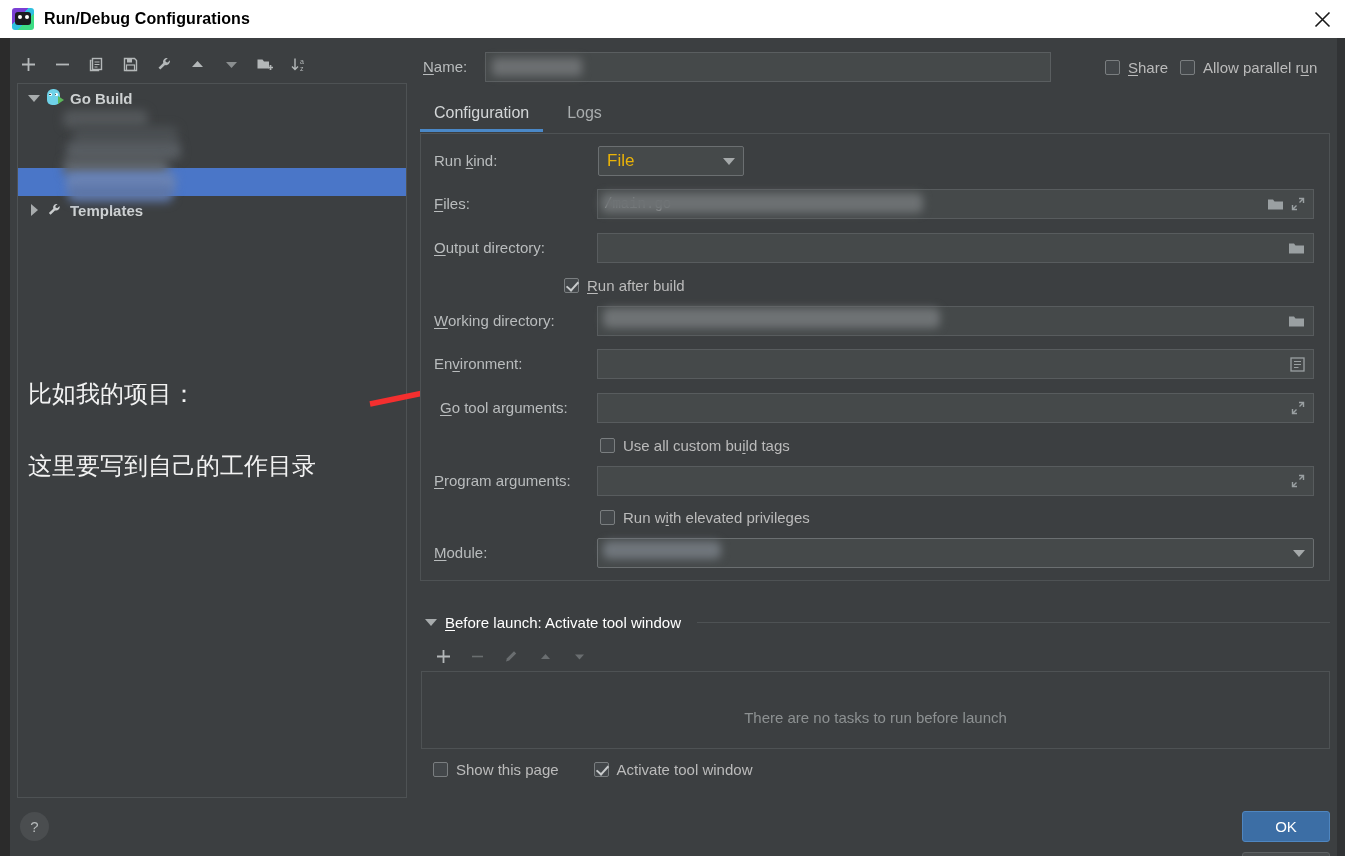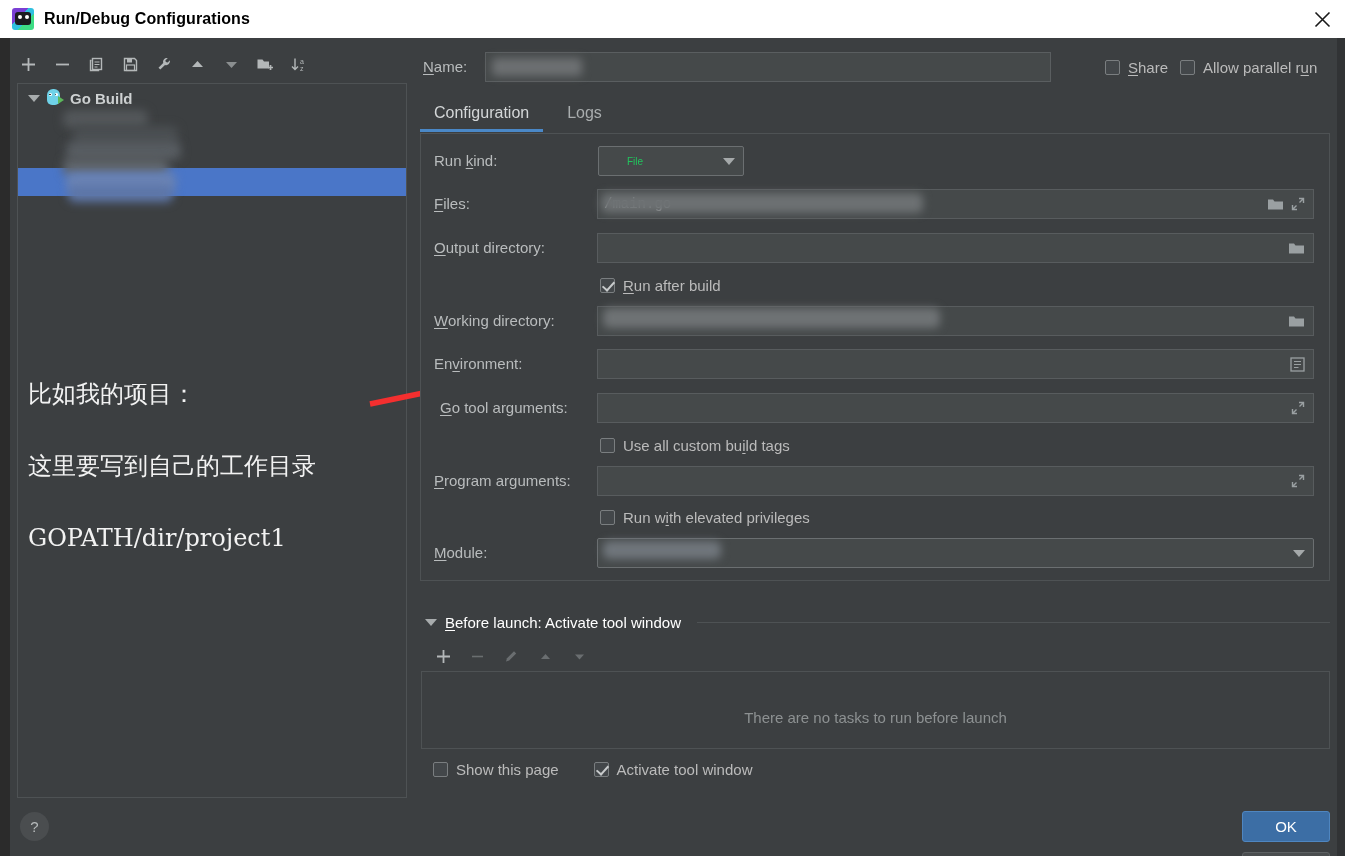--- a/index.html
+++ b/index.html
@@ -138,21 +138,21 @@
     position:absolute; background:#45494a; border:1px solid #585c5e; height:30px;
     display:flex; align-items:center; padding:0 4px 0 6px;
   }
   .field .ftxt{ font-family:"Liberation Mono", monospace; font-size:14px; color:#c0c3c4; flex:1; }
   .field .icons{ display:flex; align-items:center; gap:7px; padding-right:4px; }
 
   .combo{
     position:absolute; background:#45494a; border:1px solid #6b6f71; height:30px;
     display:flex; align-items:center; padding:0 8px; border-radius:2px; cursor:pointer;
   }
-  .combo .ctxt{ flex:1; font-size:10px; color:#22c55e;margin-left:20px; }
+  .combo .ctxt{ flex:1; font-size:17px; color:#eab308; }
   .chev{ width:0;height:0;border-left:6px solid transparent;border-right:6px solid transparent;border-top:7px solid #a5a9aa; }
 
   .blur-path{ position:absolute; border-radius:6px; filter:blur(4.5px); }
 
   
   .bl-header{ position:absolute; left:425px; top:614px; display:flex; align-items:center; gap:8px; width:905px; }
   .bl-title{ font-size:15px; color:#ffffff; white-space:nowrap; }
   .bl-line{ flex:1; height:1px; background:#4e5254; margin-left:8px; }
   .bl-toolbar{ position:absolute; left:428px; top:641px; display:flex; align-items:center; gap:4px; }
   .bl-box{
@@ -262,37 +262,47 @@
           <div class="ge r"></div>
           <div class="gp"></div>
           <div class="gp2"></div>
         </div>
     </div>
     <span class="tree-label">Go Build</span>
   </div>
   <div class="tree-row"></div>
   <div class="tree-row"></div>
   <div class="tree-row selected"></div>
+  <div class="tree-row">
+    <div class="tw">
+        <div class="tri-right"></div>
+      </div>
+    <div class="node-ico">
+      <svg width="17" height="16" viewBox="0 0 17 17" style="position:absolute;left:2px;top:1px;">
+        <path d="M11.8 2.2a3.8 3.8 0 0 0-4.6 4.9l-4.7 4.7 1.8 1.8 4.7-4.7a3.8 3.8 0 0 0 4.9-4.6l-2.2 2.2-1.9-.4-.4-1.9z" fill="#c9cccd"></path>
+      </svg>
+    </div>
+    <span class="tree-label">Templates</span>
+  </div>
 
   <div class="blur-item" style="left:45px;top:26px;width:85px;height:18px;background:#54585b;"></div>
   <div class="blur-item" style="left:55px;top:42px;width:105px;height:22px;background:#4b4f52;"></div>
   <div class="blur-item" style="left:48px;top:58px;width:115px;height:18px;background:#585d62;"></div>
   <div class="blur-item" style="left:45px;top:74px;width:105px;height:18px;background:#5f6469;"></div>
   <div class="blur-item" style="left:48px;top:88px;width:110px;height:20px;background:#6a83b4;"></div>
   <div class="blur-item" style="left:50px;top:102px;width:105px;height:16px;background:#5e76a6;"></div>
 </div>
 
 <div class="help-btn">
   <span>?</span>
 </div>
 
 <div class="annotation">
   <div>比如我的项目：</div>
   <div>这里要写到自己的工作目录</div>
-  <div class="mono">GOPATH/dir/project1</div>
 </div>
 <svg class="arrow-svg">
   <defs>
     <marker id="ah" markerWidth="6" markerHeight="6" refX="2.6" refY="3" orient="auto">
       <path d="M0,0 L6,3 L0,6 z" fill="#f42f2f"></path>
     </marker>
   </defs>
   <line x1="370" y1="404" x2="744" y2="327" stroke="#f42f2f" stroke-width="5.5" marker-end="url(#ah)"></line>
 </svg>
 
@@ -344,21 +354,21 @@
 <div class="f-label" style="left:434px;top:239px;"><u>O</u>utput directory:</div>
 <div class="field" style="left:597px;top:233px;width:717px;">
   <span class="ftxt"></span>
   <span class="icons">
     <svg width="17" height="14" viewBox="0 0 17 14">
         <path d="M1 2.5h5l1.5 2h8.5v8h-15z" fill="#9aa0a2"></path>
       </svg>
   </span>
 </div>
 
-<div class="cb-row" style="position:absolute;left:600px;top:277px;">
+<div class="cb-row" style="position:absolute;left:564px;top:277px;">
   <div class="cbox checked"></div>
   <span><u>R</u>un after build</span>
 </div>
 
 <div class="f-label" style="left:434px;top:312px;"><u>W</u>orking directory:</div>
 <div class="field" style="left:597px;top:306px;width:717px;">
   <span class="ftxt"></span>
   <span class="icons">
     <svg width="17" height="14" viewBox="0 0 17 14">
         <path d="M1 2.5h5l1.5 2h8.5v8h-15z" fill="#9aa0a2"></path>

